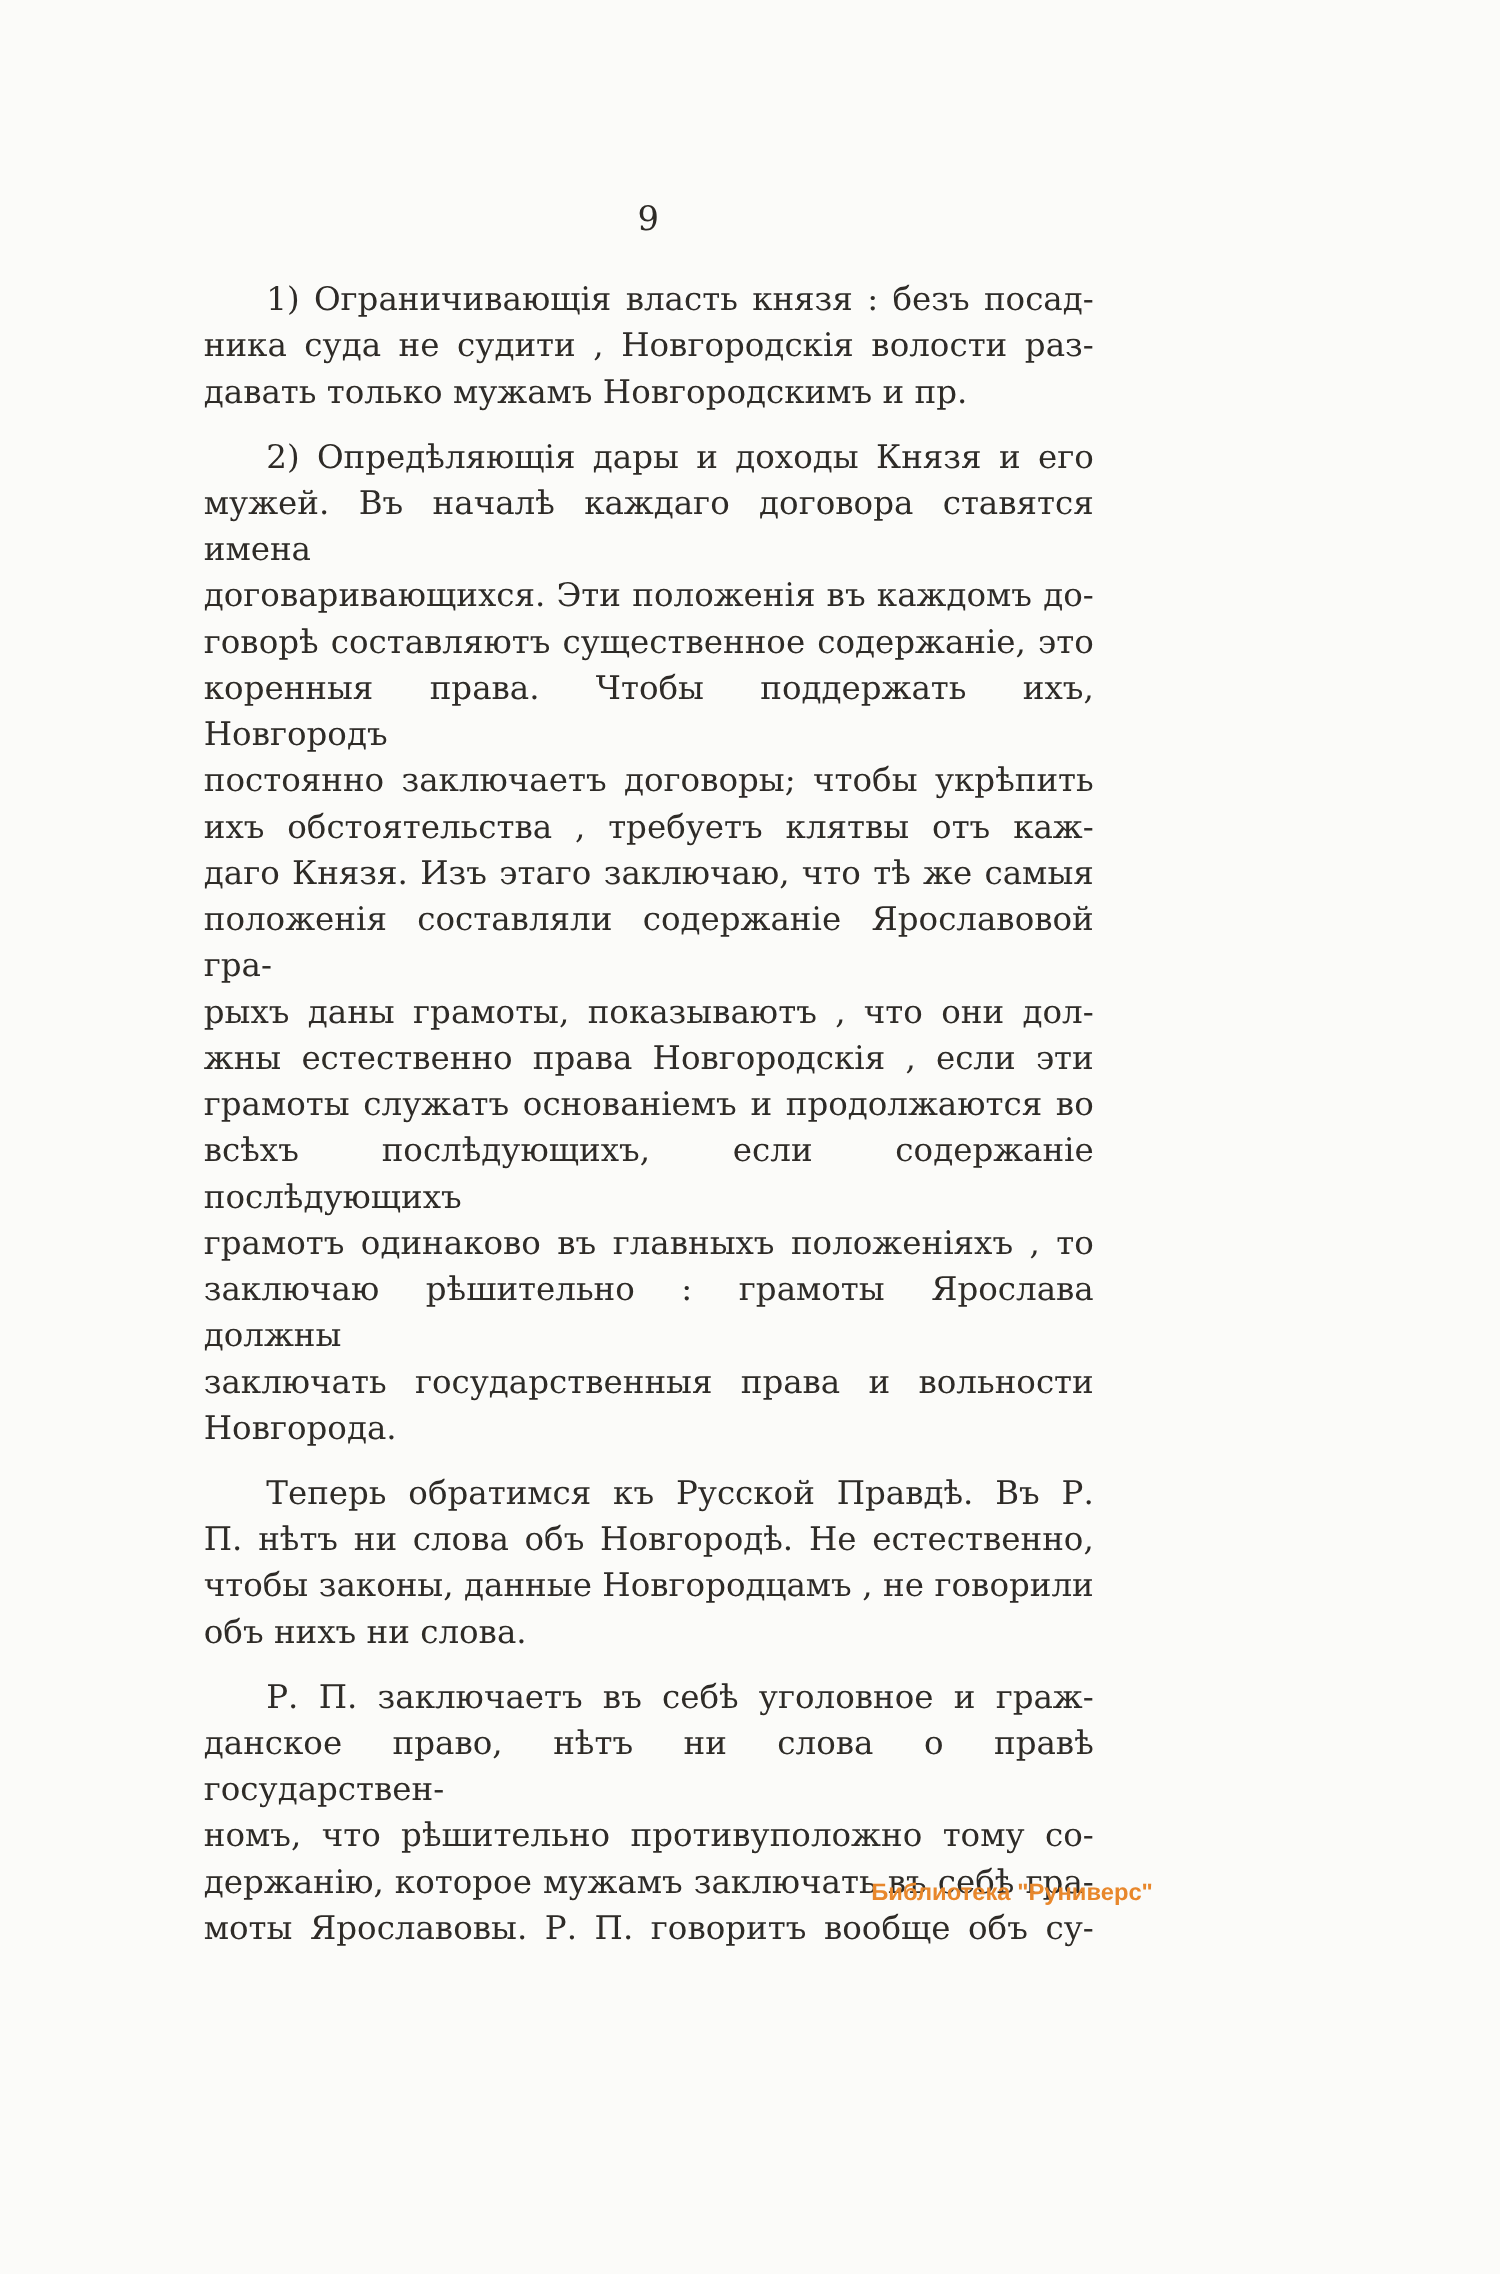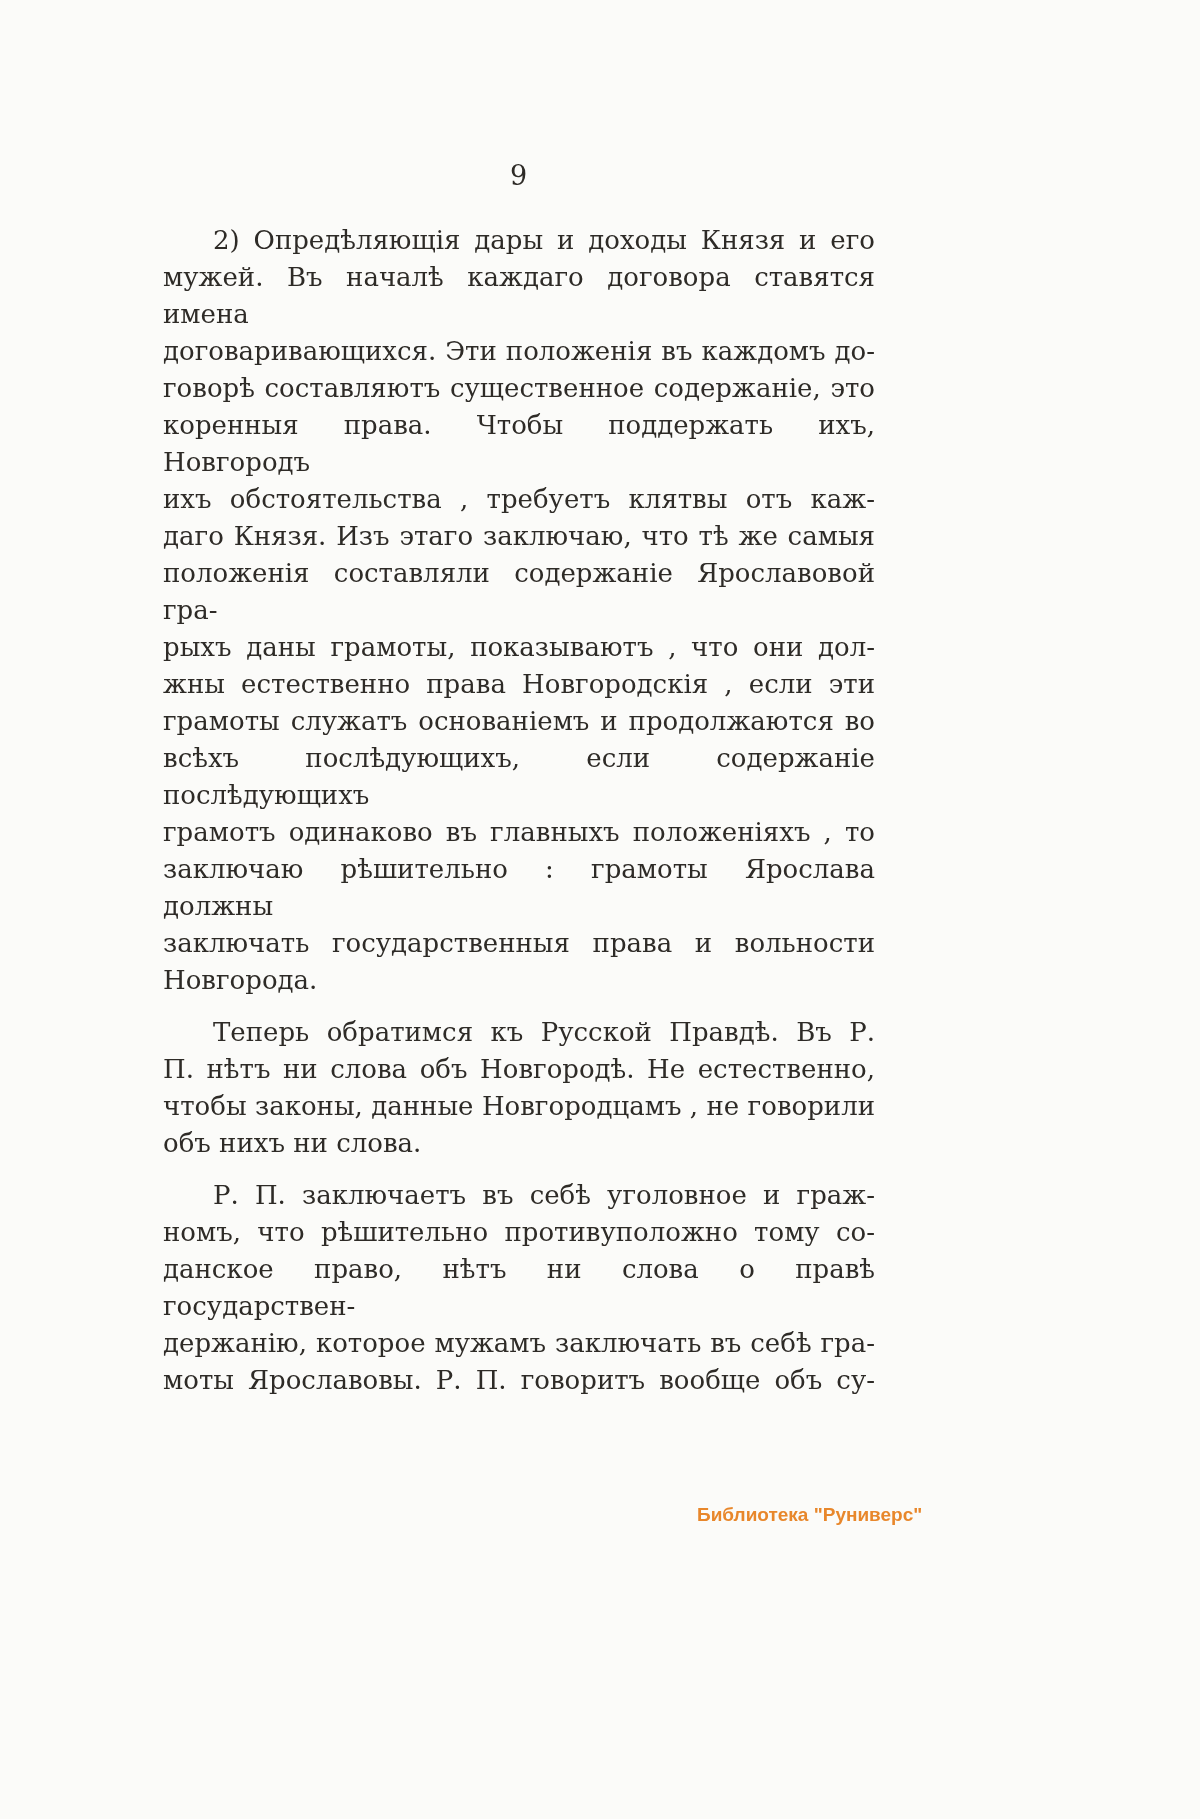--- a/index.html
+++ b/index.html
@@ -59,46 +59,52 @@
   }
 </style>
 </head>
 <body>
 
 <div class="page">
   <div class="page-number">9</div>
 
   <div class="text-block">
       <div class="paragraph">
+        <div class="line first-line">1) Ограничивающія власть князя : безъ посад-</div>
+        <div class="line">ника суда не судити , Новгородскія волости раз-</div>
+        <div class="line last-line">давать только мужамъ Новгородскимъ и пр.</div>
+      </div>
+      <div class="paragraph">
         <div class="line first-line">2) Опредѣляющія дары и доходы Князя и его</div>
         <div class="line">мужей. Въ началѣ каждаго договора ставятся имена</div>
         <div class="line">договаривающихся. Эти положенія въ каждомъ до-</div>
         <div class="line">говорѣ составляютъ существенное содержаніе, это</div>
         <div class="line">коренныя права. Чтобы поддержать ихъ, Новгородъ</div>
+        <div class="line">постоянно заключаетъ договоры; чтобы укрѣпить</div>
         <div class="line">ихъ обстоятельства , требуетъ клятвы отъ каж-</div>
         <div class="line">даго Князя. Изъ этаго заключаю, что тѣ же самыя</div>
         <div class="line">положенія составляли содержаніе Ярославовой гра-</div>
         <div class="line">рыхъ даны грамоты, показываютъ , что они дол-</div>
         <div class="line">жны естественно права Новгородскія , если эти</div>
         <div class="line">грамоты служатъ основаніемъ и продолжаются во</div>
         <div class="line">всѣхъ послѣдующихъ, если содержаніе послѣдующихъ</div>
         <div class="line">грамотъ одинаково въ главныхъ положеніяхъ , то</div>
         <div class="line">заключаю рѣшительно : грамоты Ярослава должны</div>
         <div class="line">заключать государственныя права и вольности</div>
         <div class="line last-line">Новгорода.</div>
       </div>
       <div class="paragraph">
         <div class="line first-line">Теперь обратимся къ Русской Правдѣ. Въ Р.</div>
         <div class="line">П. нѣтъ ни слова объ Новгородѣ. Не естественно,</div>
         <div class="line">чтобы законы, данные Новгородцамъ , не говорили</div>
         <div class="line last-line">объ нихъ ни слова.</div>
       </div>
       <div class="paragraph">
         <div class="line first-line">Р. П. заключаетъ въ себѣ уголовное и граж-</div>
+        <div class="line">данское право, нѣтъ ни слова о правѣ государствен-</div>
         <div class="line">номъ, что рѣшительно противуположно тому со-</div>
-        <div class="line">данское право, нѣтъ ни слова о правѣ государствен-</div>
         <div class="line">держанію, которое мужамъ заключать въ себѣ гра-</div>
         <div class="line">моты Ярославовы. Р. П. говоритъ вообще объ су-</div>
       </div>
     </div>
 
   <div class="watermark">Библиотека "Руниверс"</div>
 </div>
 
 </body></html>

